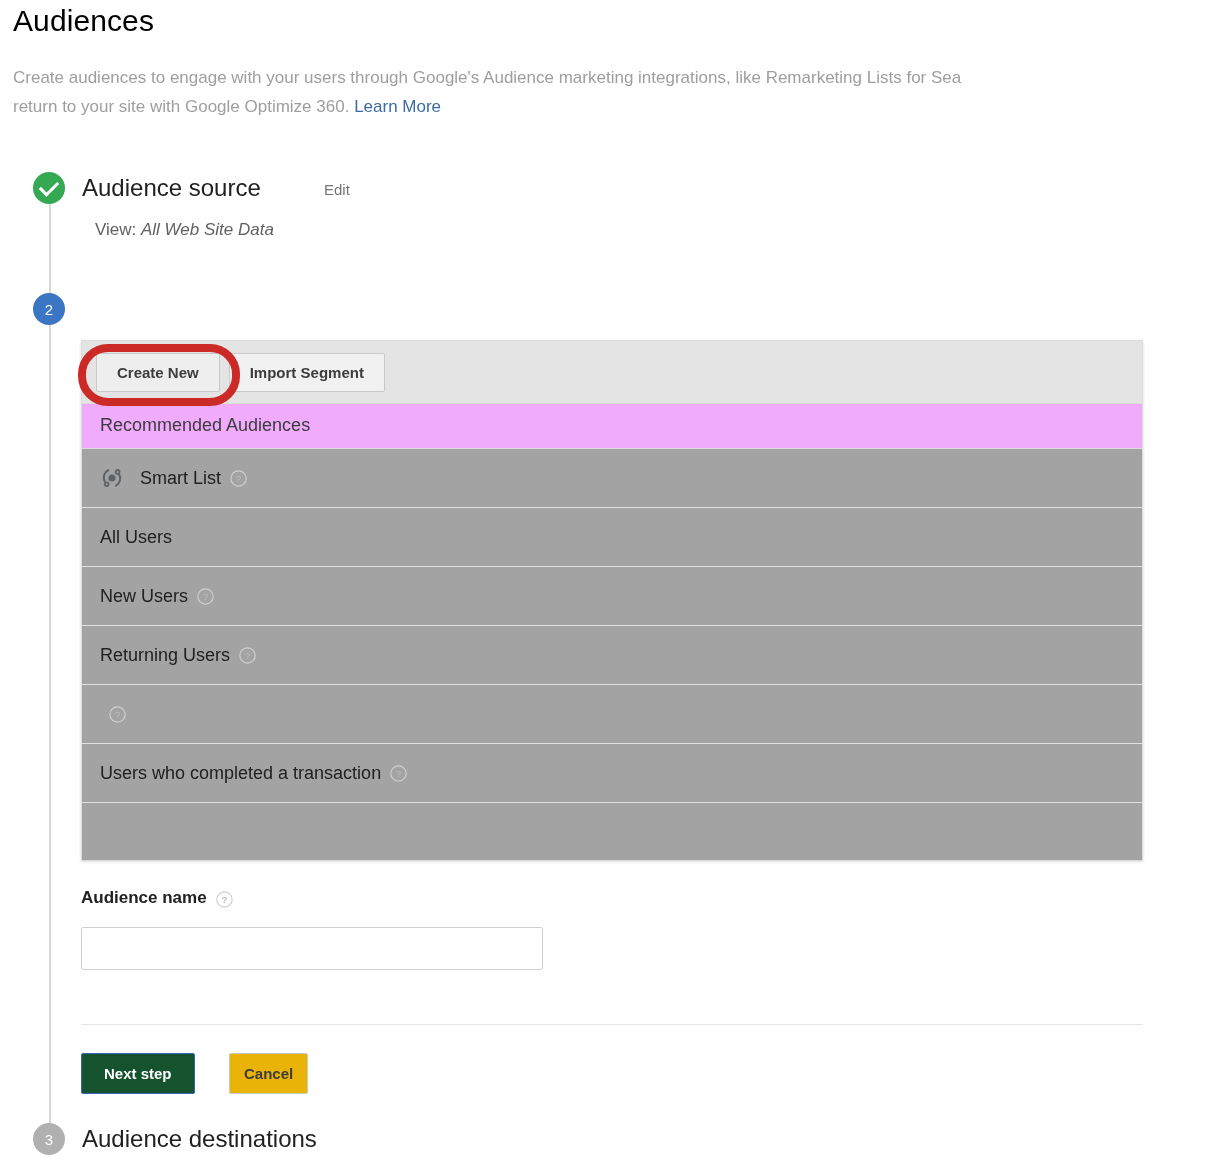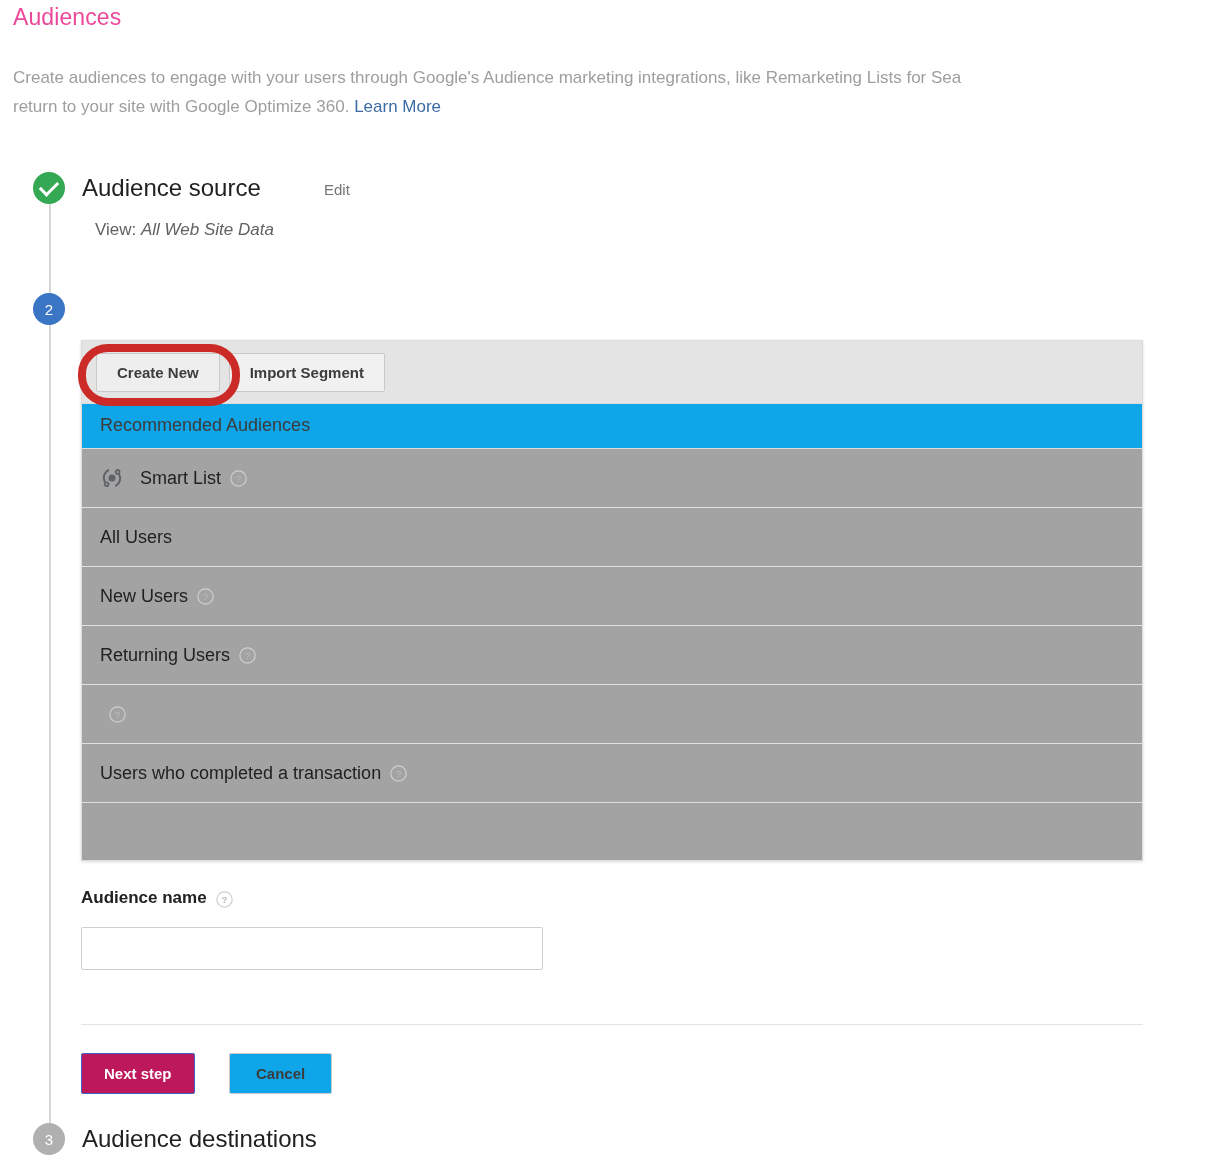--- a/index.html
+++ b/index.html
@@ -20,23 +20,23 @@
     position: relative;
     width: 1206px;
     height: 1166px;
   }
 
   
   .page-title {
     position: absolute;
     left: 13px;
     top: 4px;
-    font-size: 23px;
+    font-size: 30px;
     font-weight: 400;
-    color: #ec4899;
+    color: #000000;
     letter-spacing: 0.1px;
     white-space: nowrap;
   }
   .page-desc {
     position: absolute;
     left: 13px;
     top: 63px;
     width: 1230px;
     font-size: 17px;
     line-height: 29px;
@@ -149,21 +149,21 @@
     padding: 11px 20px;
     cursor: pointer;
     line-height: 1;
   }
   .tab-btn.active {
     background: #eeeeee;
     text-align: center;
   }
 
   .section-label {
-    background: #0ea5e9;
+    background: #f0abfc;
     font-size: 18px;
     color: #3c3c3c;
     padding: 11px 18px 12px 18px;
     border-bottom: 1px solid #dcdcdc;
   }
 
   .aud-row {
     display: flex;
     align-items: center;
     min-height: 59px;
@@ -233,43 +233,43 @@
     width: 1062px;
     height: 1px;
     background: #e3e3e3;
   }
 
   
   .btn-primary {
     position: absolute;
     left: 81px;
     top: 1053px;
-    background: #be185d;
+    background: #14532d;
     border: 1px solid #3b63c3;
     border-radius: 2px;
     color: #ffffff;
     font-family: "Liberation Sans", sans-serif;
     font-size: 15px;
     font-weight: bold;
     padding: 12px 22px;
     cursor: pointer;
     line-height: 1;
   }
   .btn-secondary {
     position: absolute;
     left: 229px;
     top: 1053px;
-    background: #0ea5e9;
+    background: #eab308;
     border: 1px solid #c9c9c9;
     border-radius: 2px;
     color: #3c3c3c;
     font-family: "Liberation Sans", sans-serif;
     font-size: 15px;
     font-weight: bold;
-    padding: 12px 26px;
+    padding: 12px 14px;
     cursor: pointer;
     line-height: 1;
   }
 
   
   .annot {
     position: absolute;
     left: 78px;
     top: 344px;
     width: 162px;

